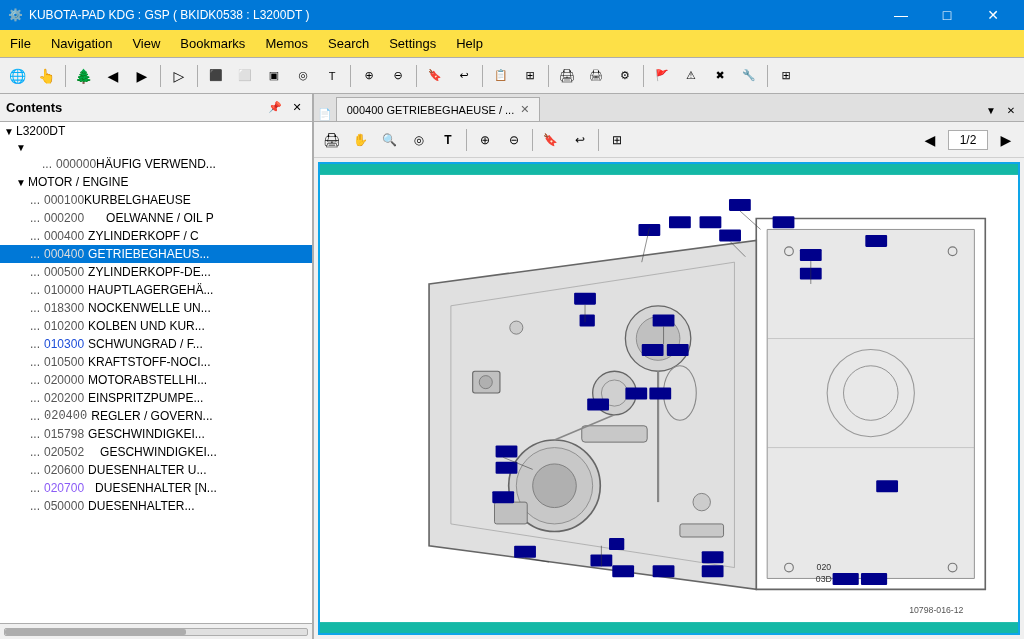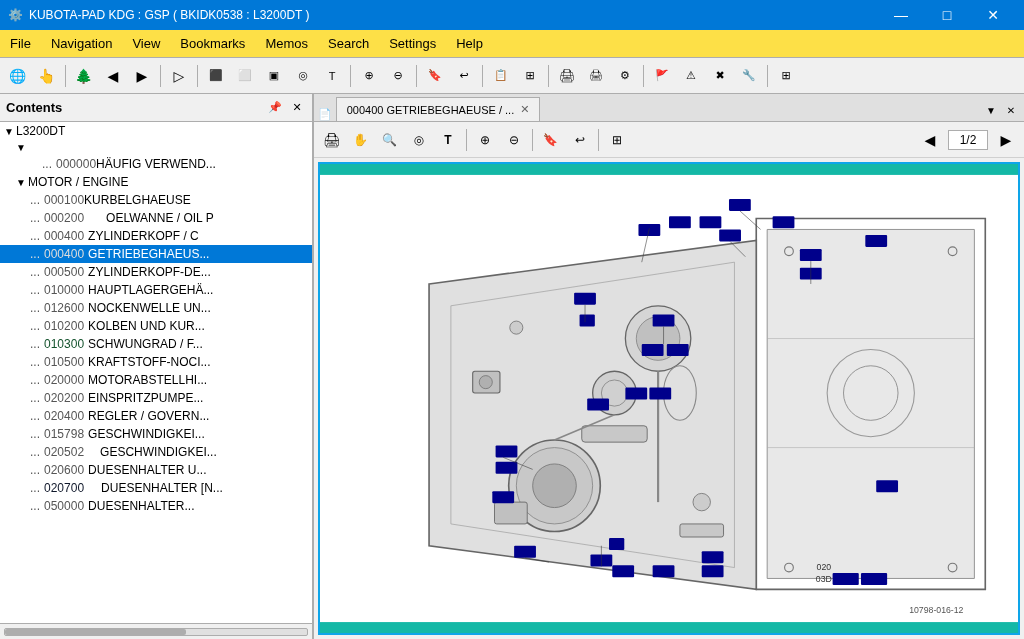--- a/index.html
+++ b/index.html
@@ -351,71 +351,71 @@
         <span style="color:#555;margin-right:4px;">000500</span>
         <span>ZYLINDERKOPF-DE...</span>
       </div>
       <div class="tree-item" style="padding-left:30px;">
         <span style="color:#555;margin-right:4px;">...</span>
         <span style="color:#555;margin-right:4px;">010000</span>
         <span>HAUPTLAGERGEHÄ...</span>
       </div>
       <div class="tree-item" style="padding-left:30px;">
         <span style="color:#555;margin-right:4px;">...</span>
-        <span style="color:#555;margin-right:4px;">012600</span>
+        <span style="color:#555;margin-right:4px;">018300</span>
         <span>NOCKENWELLE UN...</span>
       </div>
       <div class="tree-item" style="padding-left:30px;">
         <span style="color:#555;margin-right:4px;">...</span>
         <span style="color:#555;margin-right:4px;">010200</span>
         <span>KOLBEN UND KUR...</span>
       </div>
       <div class="tree-item" style="padding-left:30px;">
         <span style="color:#555;margin-right:4px;">...</span>
-        <span style="color:#14532d;margin-right:4px;">010300</span>
+        <span style="color:#1d4ed8;margin-right:4px;">010300</span>
         <span>SCHWUNGRAD / F...</span>
       </div>
       <div class="tree-item" style="padding-left:30px;">
         <span style="color:#555;margin-right:4px;">...</span>
         <span style="color:#555;margin-right:4px;">010500</span>
         <span>KRAFTSTOFF-NOCI...</span>
       </div>
       <div class="tree-item" style="padding-left:30px;">
         <span style="color:#555;margin-right:4px;">...</span>
         <span style="color:#555;margin-right:4px;">020000</span>
         <span>MOTORABSTELLHI...</span>
       </div>
       <div class="tree-item" style="padding-left:30px;">
         <span style="color:#555;margin-right:4px;">...</span>
         <span style="color:#555;margin-right:4px;">020200</span>
         <span>EINSPRITZPUMPE...</span>
       </div>
       <div class="tree-item" style="padding-left:30px;">
         <span style="color:#555;margin-right:4px;">...</span>
-        <span style="color:#555;margin-right:4px;">020400</span>
+        <span style="color:#555;margin-right:4px;font-family:Liberation Mono, monospace;">020400</span>
         <span>REGLER / GOVERN...</span>
       </div>
       <div class="tree-item" style="padding-left:30px;">
         <span style="color:#555;margin-right:4px;">...</span>
         <span style="color:#555;margin-right:4px;">015798</span>
         <span>GESCHWINDIGKEI...</span>
       </div>
       <div class="tree-item" style="padding-left:30px;">
         <span style="color:#555;margin-right:4px;">...</span>
         <span style="color:#555;margin-right:16px;">020502</span>
         <span>GESCHWINDIGKEI...</span>
       </div>
       <div class="tree-item" style="padding-left:30px;">
         <span style="color:#555;margin-right:4px;">...</span>
         <span style="color:#555;margin-right:4px;">020600</span>
         <span>DUESENHALTER U...</span>
       </div>
       <div class="tree-item" style="padding-left:30px;">
         <span style="color:#555;margin-right:4px;">...</span>
-        <span style="color:#0f172a;margin-right:17px;">020700</span>
+        <span style="color:#8b5cf6;margin-right:11px;">020700</span>
         <span>DUESENHALTER [N...</span>
       </div>
       <div class="tree-item" style="padding-left:30px;">
         <span style="color:#555;margin-right:4px;">...</span>
         <span style="color:#555;margin-right:4px;">050000</span>
         <span>DUESENHALTER...</span>
       </div>
     </div>
     <div class="sidebar-scrollbar">
       <div style="width:100%;height:8px;background:#e0e0e0;margin:4px;border:1px solid #adadad;border-radius:2px;">

